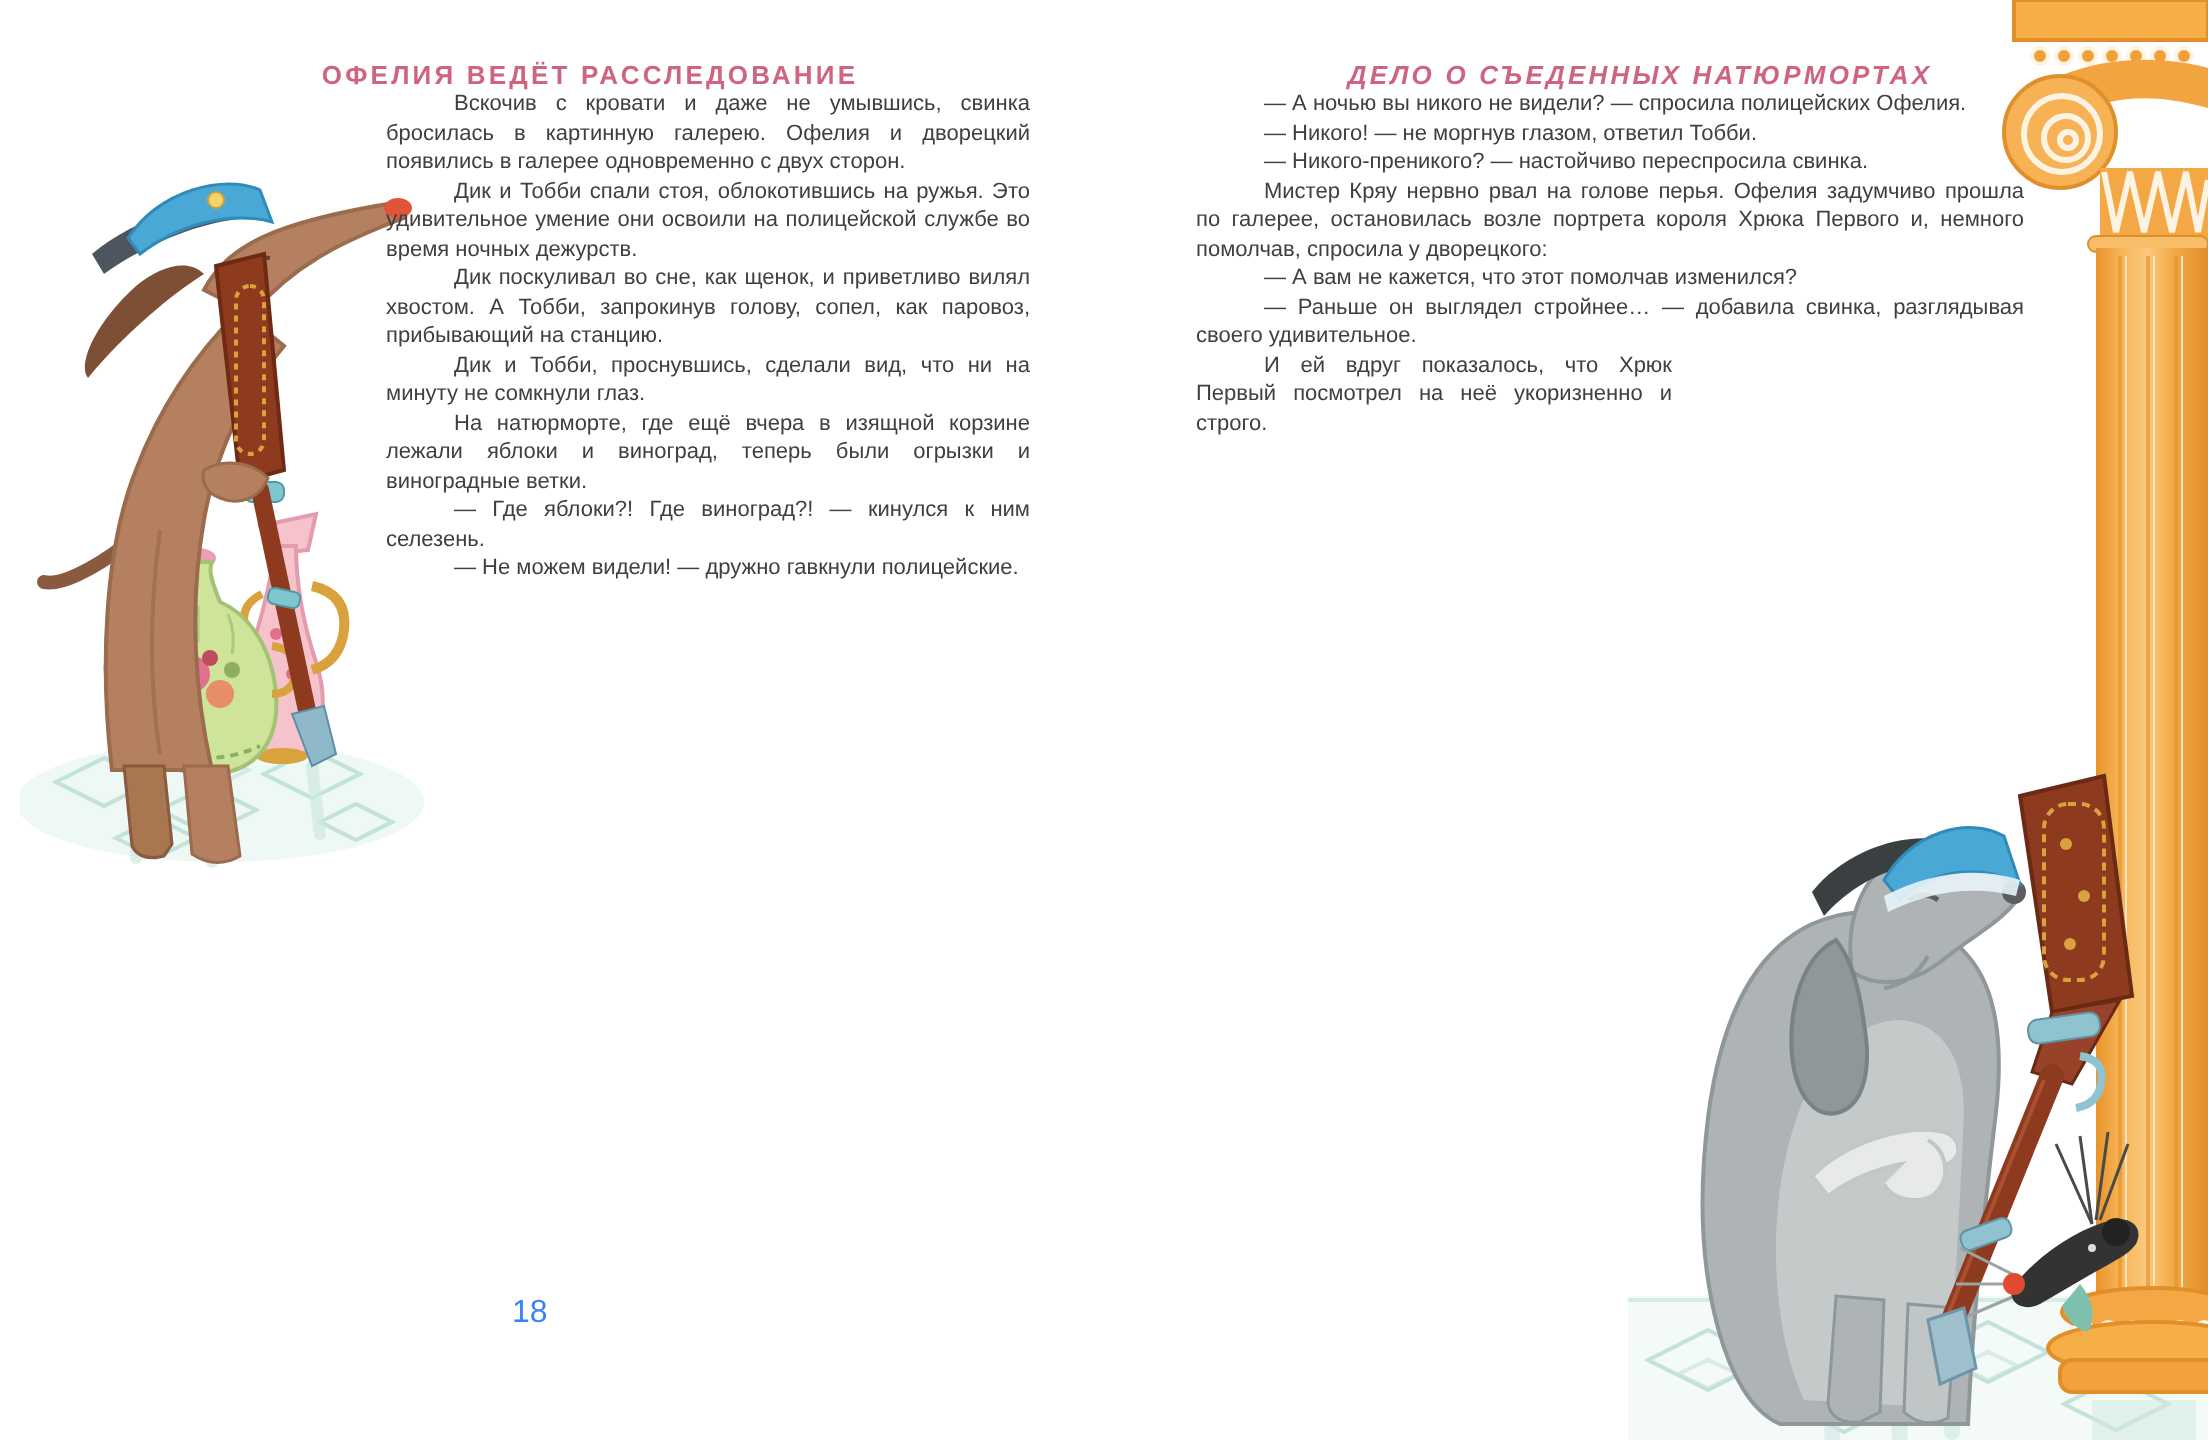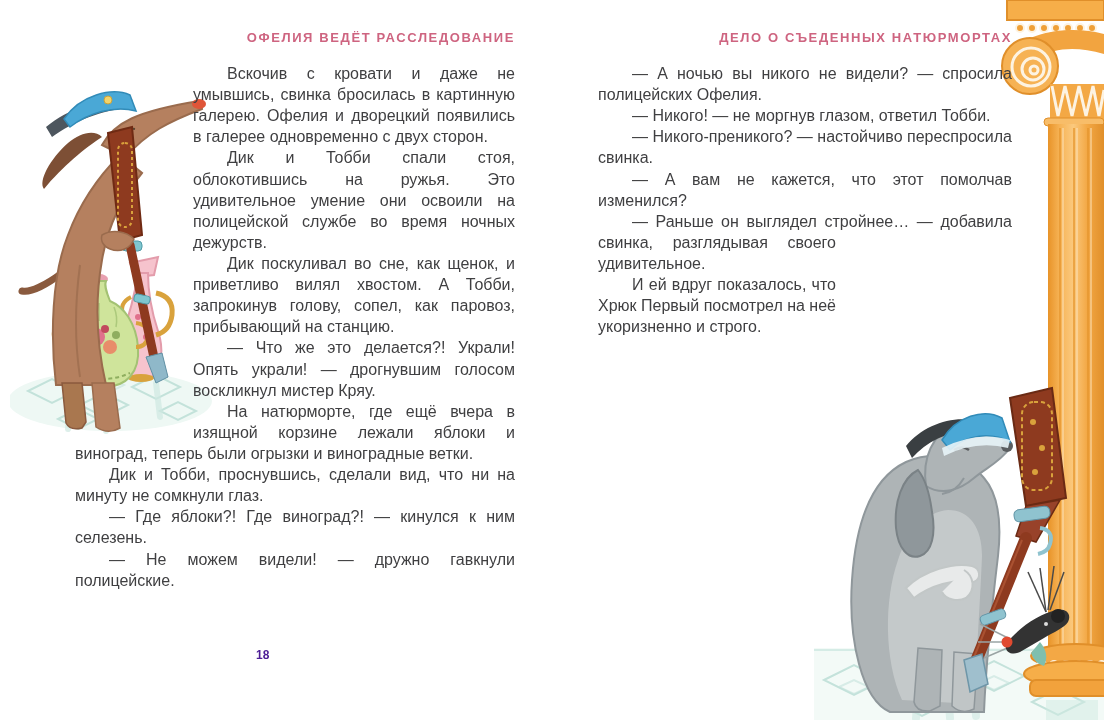--- a/index.html
+++ b/index.html
@@ -12,41 +12,41 @@
     color: #3f3f41;
     hyphens: auto;
   }
   .illus { position: absolute; z-index: 0; }
   .illus-left { left: 10px; top: 85px; }
   .illus-right { right: 0; top: 0; }
   .page { position: absolute; top: 30px; z-index: 1; }
   .page-left { left: 75px; width: 440px; }
   .page-right { left: 598px; width: 414px; }
   .running-head {
-    text-align: right;
+    text-align: center;
     color: #ce6480;
     font-weight: bold;
     font-size: 13px;
     letter-spacing: 1.6px;
-    margin-bottom: 18px;
+    margin-bottom: 0;
     white-space: nowrap;
   }
-  .page-right .running-head { padding-left: 30px; }
+  .page-right .running-head { padding-left: 30px; font-style: italic; }
   .text-block {
-    font-size: 16px;
+    font-size: 11px;
     line-height: 1.32;
     text-align: justify;
   }
   .para { margin: 0; text-indent: 34px; }
   .float-spacer-left  { float: left;  width: 118px; height: 362px; }
   .float-spacer-right { float: right; width: 176px; height: 268px;
                         shape-outside: inset(22px 0 0 0); }
   .page-number {
     position: absolute; left: 256px; top: 648px;
-    font-size: 12px; color: #4c1d95; z-index: 1; font-weight: bold;
+    font-size: 16px; color: #3b82f6; z-index: 1;
   }
 </style>
 </head>
 <body>
 
 <svg class="illus illus-left" width="205" height="350" viewBox="0 0 205 350">
   <g>
     <ellipse cx="100" cy="316" rx="102" ry="30" fill="#eef8f4"></ellipse>
     <g fill="none" stroke="#bfe0d8" stroke-width="2" opacity="0.9">
       <path d="M18,306 l24,-12 24,12 -24,12 z"></path>
@@ -235,36 +235,36 @@
 </svg>
 
 <div class="page page-left">
   <div class="running-head">ОФЕЛИЯ ВЕДЁТ РАССЛЕДОВАНИЕ</div>
   <div class="text-block">
     <div class="float-spacer-left"></div>
     <div>
         <p class="para">Вскочив с кровати и даже не умывшись, свинка бросилась в картинную галерею. Офелия и дворецкий появились в галерее одновременно с двух сторон.</p>
         <p class="para">Дик и Тобби спали стоя, облокотившись на ружья. Это удивительное умение они освоили на полицейской службе во время ночных дежурств.</p>
         <p class="para">Дик поскуливал во сне, как щенок, и приветливо вилял хвостом. А Тобби, запрокинув голову, сопел, как паровоз, прибывающий на станцию.</p>
-        <p class="para">— Что же это делается?! Украли! Опять украли! — дрогнувшим голосом воскликнул мистер Кряу.</p>
+        <p class="para">Дик и Тобби, проснувшись, сделали вид, что ни на минуту не сомкнули глаз.</p>
         <p class="para">На натюрморте, где ещё вчера в изящной корзине лежали яблоки и виноград, теперь были огрызки и виноградные ветки.</p>
-        <p class="para">Дик и Тобби, проснувшись, сделали вид, что ни на минуту не сомкнули глаз.</p>
         <p class="para">— Где яблоки?! Где виноград?! — кинулся к ним селезень.</p>
         <p class="para">— Не можем видели! — дружно гавкнули полицейские.</p>
       </div>
   </div>
 </div>
 
 <div class="page page-right">
   <div class="running-head">ДЕЛО О СЪЕДЕННЫХ НАТЮРМОРТАХ</div>
   <div class="text-block">
     <div>
         <p class="para">— А ночью вы никого не видели? — спросила полицейских Офелия.</p>
         <p class="para">— Никого! — не моргнув глазом, ответил Тобби.</p>
         <p class="para">— Никого-преникого? — настойчиво переспросила свинка.</p>
+        <p class="para">Мистер Кряу нервно рвал на голове перья. Офелия задумчиво прошла по галерее, остановилась возле портрета короля Хрюка Первого и, немного помолчав, спросила у дворецкого:</p>
         <p class="para">— А вам не кажется, что этот помолчав изменился?</p>
       </div>
     <div class="float-spacer-right"></div>
     <div>
         <p class="para">— Раньше он выглядел стройнее… — добавила свинка, разглядывая своего удивительное.</p>
         <p class="para">И ей вдруг показалось, что Хрюк Первый посмотрел на неё укоризненно и строго.</p>
       </div>
   </div>
 </div>
 

